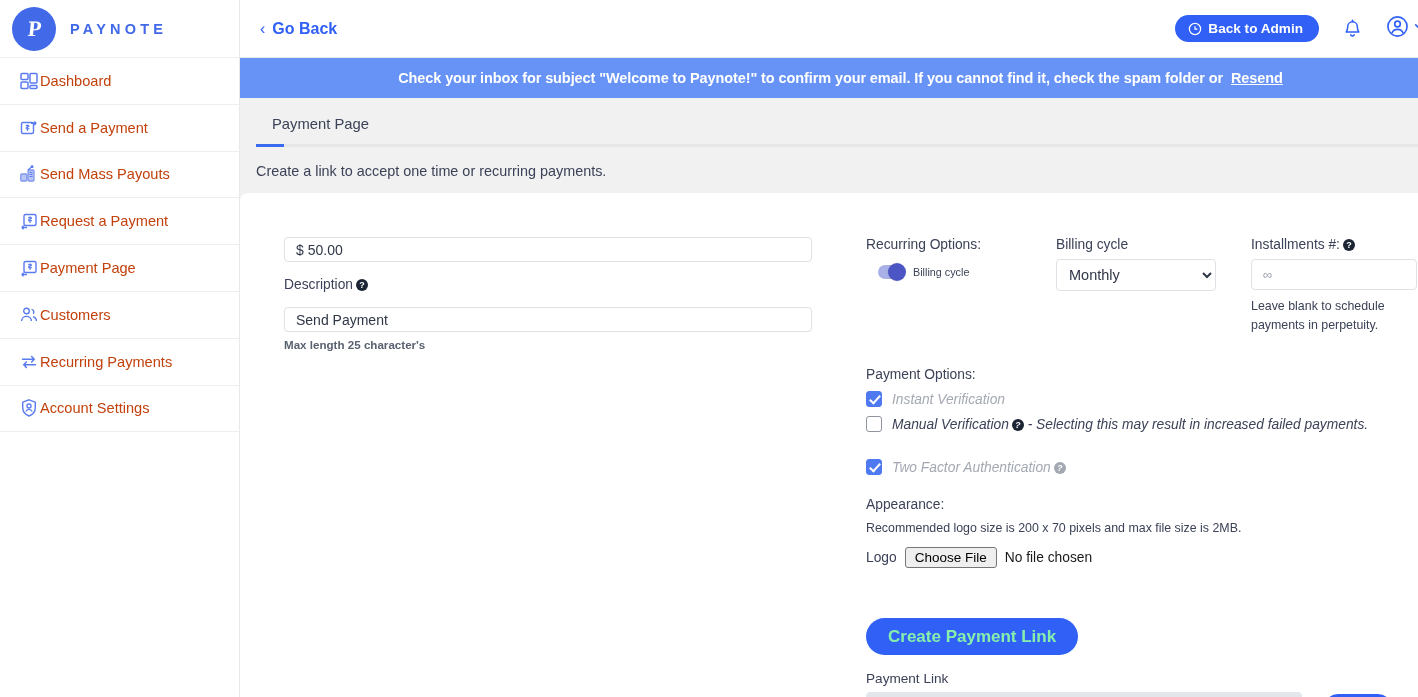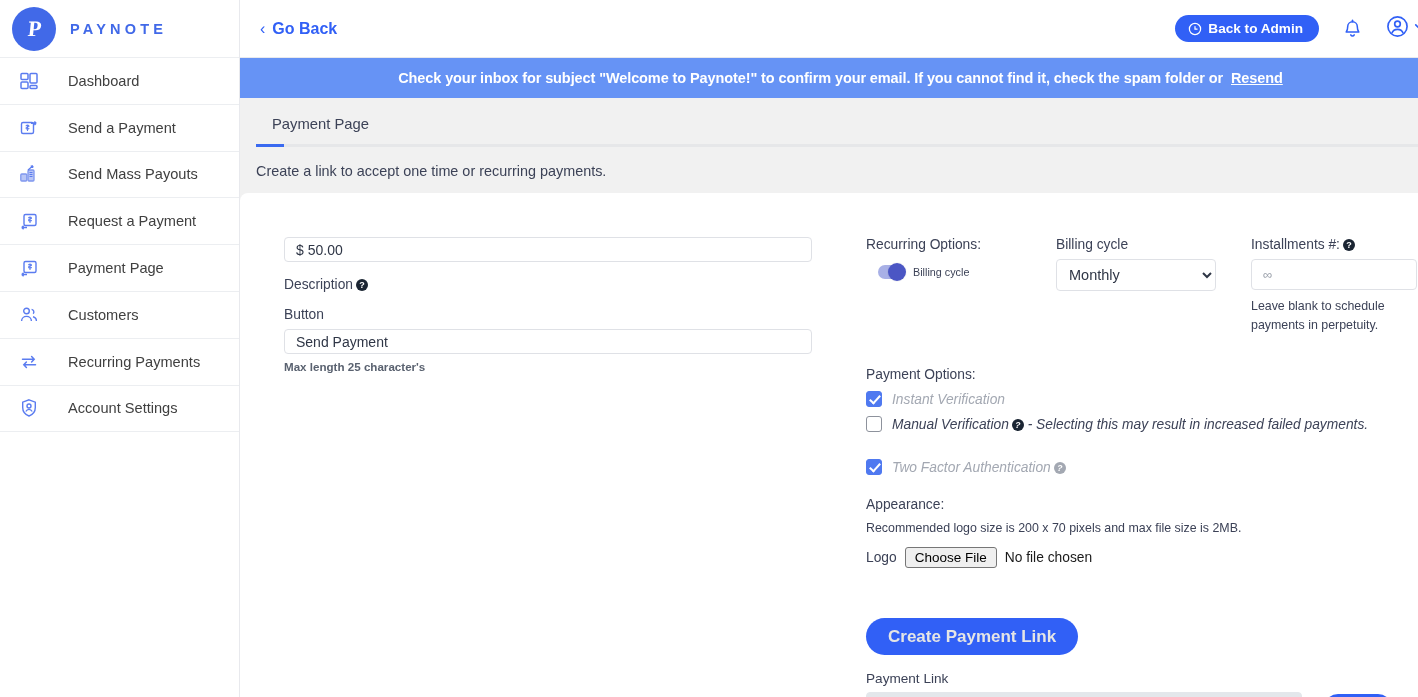--- a/index.html
+++ b/index.html
@@ -32,24 +32,24 @@
     color: #fff; font-weight: 700; font-size: 22px;
     font-family: "Liberation Serif", serif;
     letter-spacing: -1px;
   }
   .brand-mark span { transform: skewX(-6deg); display:inline-block; }
   .brand-name {
     font-size: 14.5px; font-weight: 700; letter-spacing: 4.2px;
     color: #4169e8;
   }
   .nav-item {
-    height: 46.8px; display: flex; align-items: center; gap: 28px;
+    height: 46.8px; display: flex; align-items: center; gap: 0;
     padding-left: 18px;
     border-bottom: 1px solid #eceef1;
-    font-size: 14.6px; color: #404040;
+    font-size: 14.6px; color: #c2410c;
     cursor: pointer; user-select: none;
   }
   .nav-icon { width: 22px; height: 22px; flex: 0 0 22px; display: flex; align-items: center; justify-content: center; }
   .nav-icon svg { display: block; }
 
   
   .main { flex: 1 1 auto; height: 697px; position: relative; background: #f1f1f1; }
 
   .topbar {
     height: 58px; background: #fff; display: flex; align-items: center;
@@ -165,21 +165,21 @@
   .logo-row { display: flex; align-items: center; gap: 8px; font-size: 13.8px; color:#3c4257; }
   .choose-file {
     border: 1px solid #767676; background: #efefef; border-radius: 3px;
     padding: 2px 9px; font-size: 13.5px; color: #000; cursor: pointer;
     font-family: "Liberation Sans", sans-serif;
   }
   .no-file { font-size: 13.8px; color: #1a1a1a; }
 
   .btn-create {
     margin-top: 50px;
-    background: #3160f6; color:#e5e5e5; border:none; border-radius: 20px;
+    background: #3160f6; color:#86efac; border:none; border-radius: 20px;
     height: 37px; padding: 0 22px; font-size: 17px; font-weight: 700;
     cursor: pointer; font-family:"Liberation Sans", sans-serif;
   }
   .plink-label { font-size: 13.6px; color:#3c4257; margin: 16px 0 6px 0; }
   .plink-row { display: flex; align-items: center; gap: 22px; }
   .plink-inp {
     width: 436px; height: 31px; background:#e3e7eb; border: 1px solid #e3e7eb;
     border-radius: 4px; outline:none; font-size: 13px; padding: 0 10px;
     font-family:"Liberation Sans", sans-serif;
   }
@@ -354,21 +354,20 @@
           </div>
 
           <div class="fld">
             <label class="field-label">
               <span>Description</span><span class="help-ico">?</span>
             </label>
           </div>
 
 
           <div class="fld" style="margin-bottom:0;">
-            <label class="field-label">Button</label>
             <input class="inp" value="Send Payment" style="">
             <div class="hint-small">Max length 25 character's</div>
           </div>
         </div>
 
         <div class="col-right">
           <div class="rgrid">
             <div class="rcol-1">
               <div class="field-label">Recurring Options:</div>
               <div class="toggle-row">

